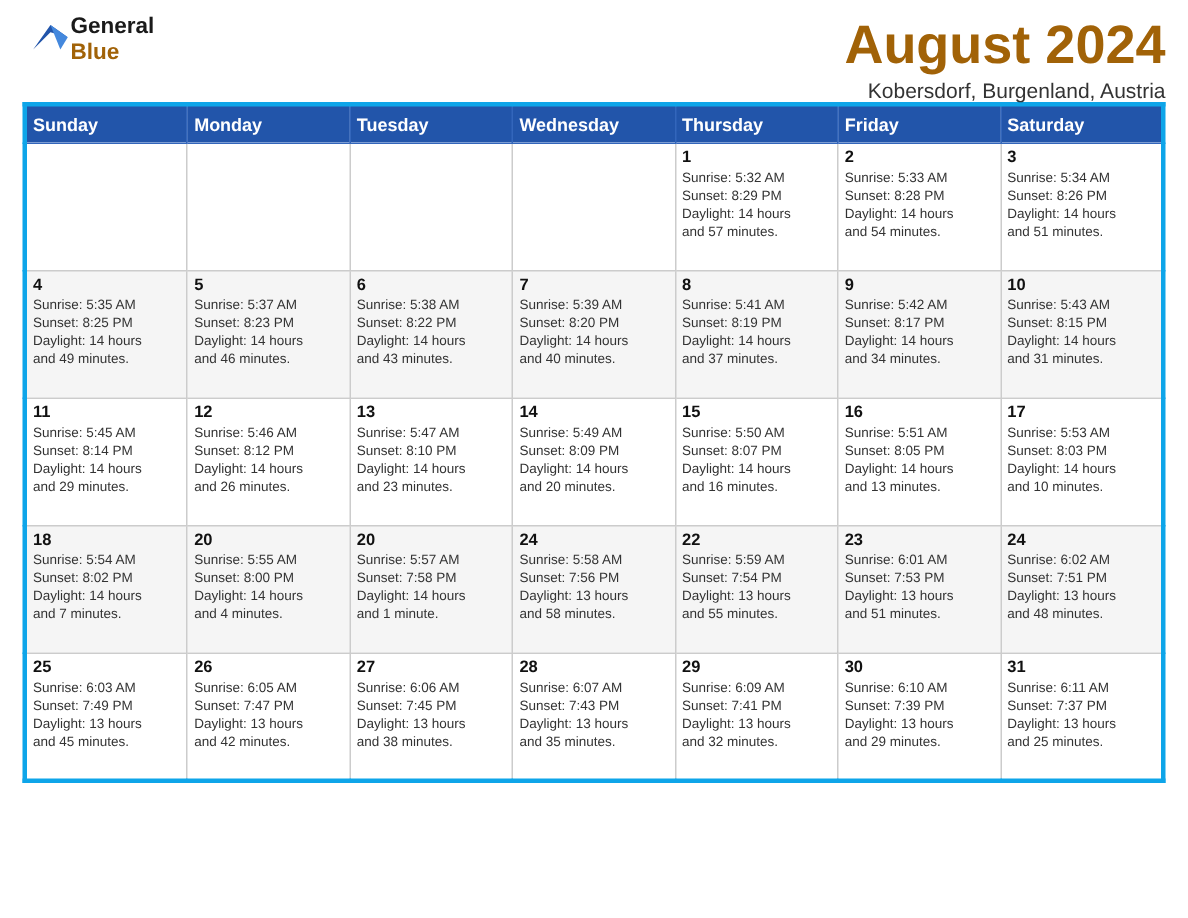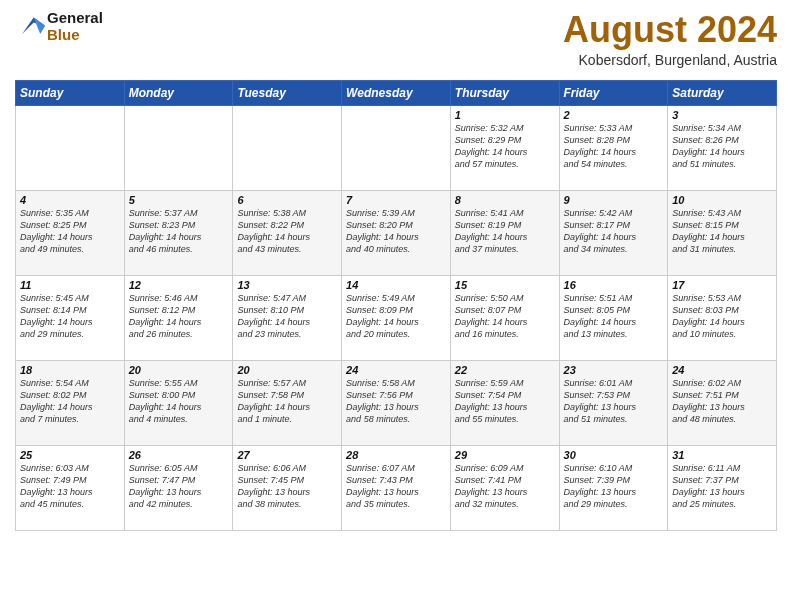--- a/index.html
+++ b/index.html
@@ -12,21 +12,21 @@
     }
     .page {
       width: 792px;
       background: #fff;
       padding: 10px 15px 10px 15px;
     }
     .header {
       display: flex;
       justify-content: space-between;
       align-items: flex-start;
-      margin-bottom: 12px;
+      margin-bottom: 0;
     }
     .logo {
       display: flex;
       align-items: center;
       gap: 0;
     }
     .logo-text {
       font-size: 15px;
       font-weight: bold;
       color: #1a1a1a;
@@ -48,22 +48,21 @@
       line-height: 1.1;
     }
     .location {
       font-size: 14px;
       color: #333;
       margin-top: 2px;
     }
     .calendar {
       width: 100%;
       border-collapse: collapse;
-      border: 1px solid #0ea5e9;
-      font-style: italic;
+      border: 3px solid #0ea5e9;
     }
     .calendar th {
       background: #2255aa;
       color: #fff;
       font-size: 12px;
       font-weight: bold;
       padding: 5px 4px;
       text-align: left;
       border: 1px solid #3366bb;
     }

